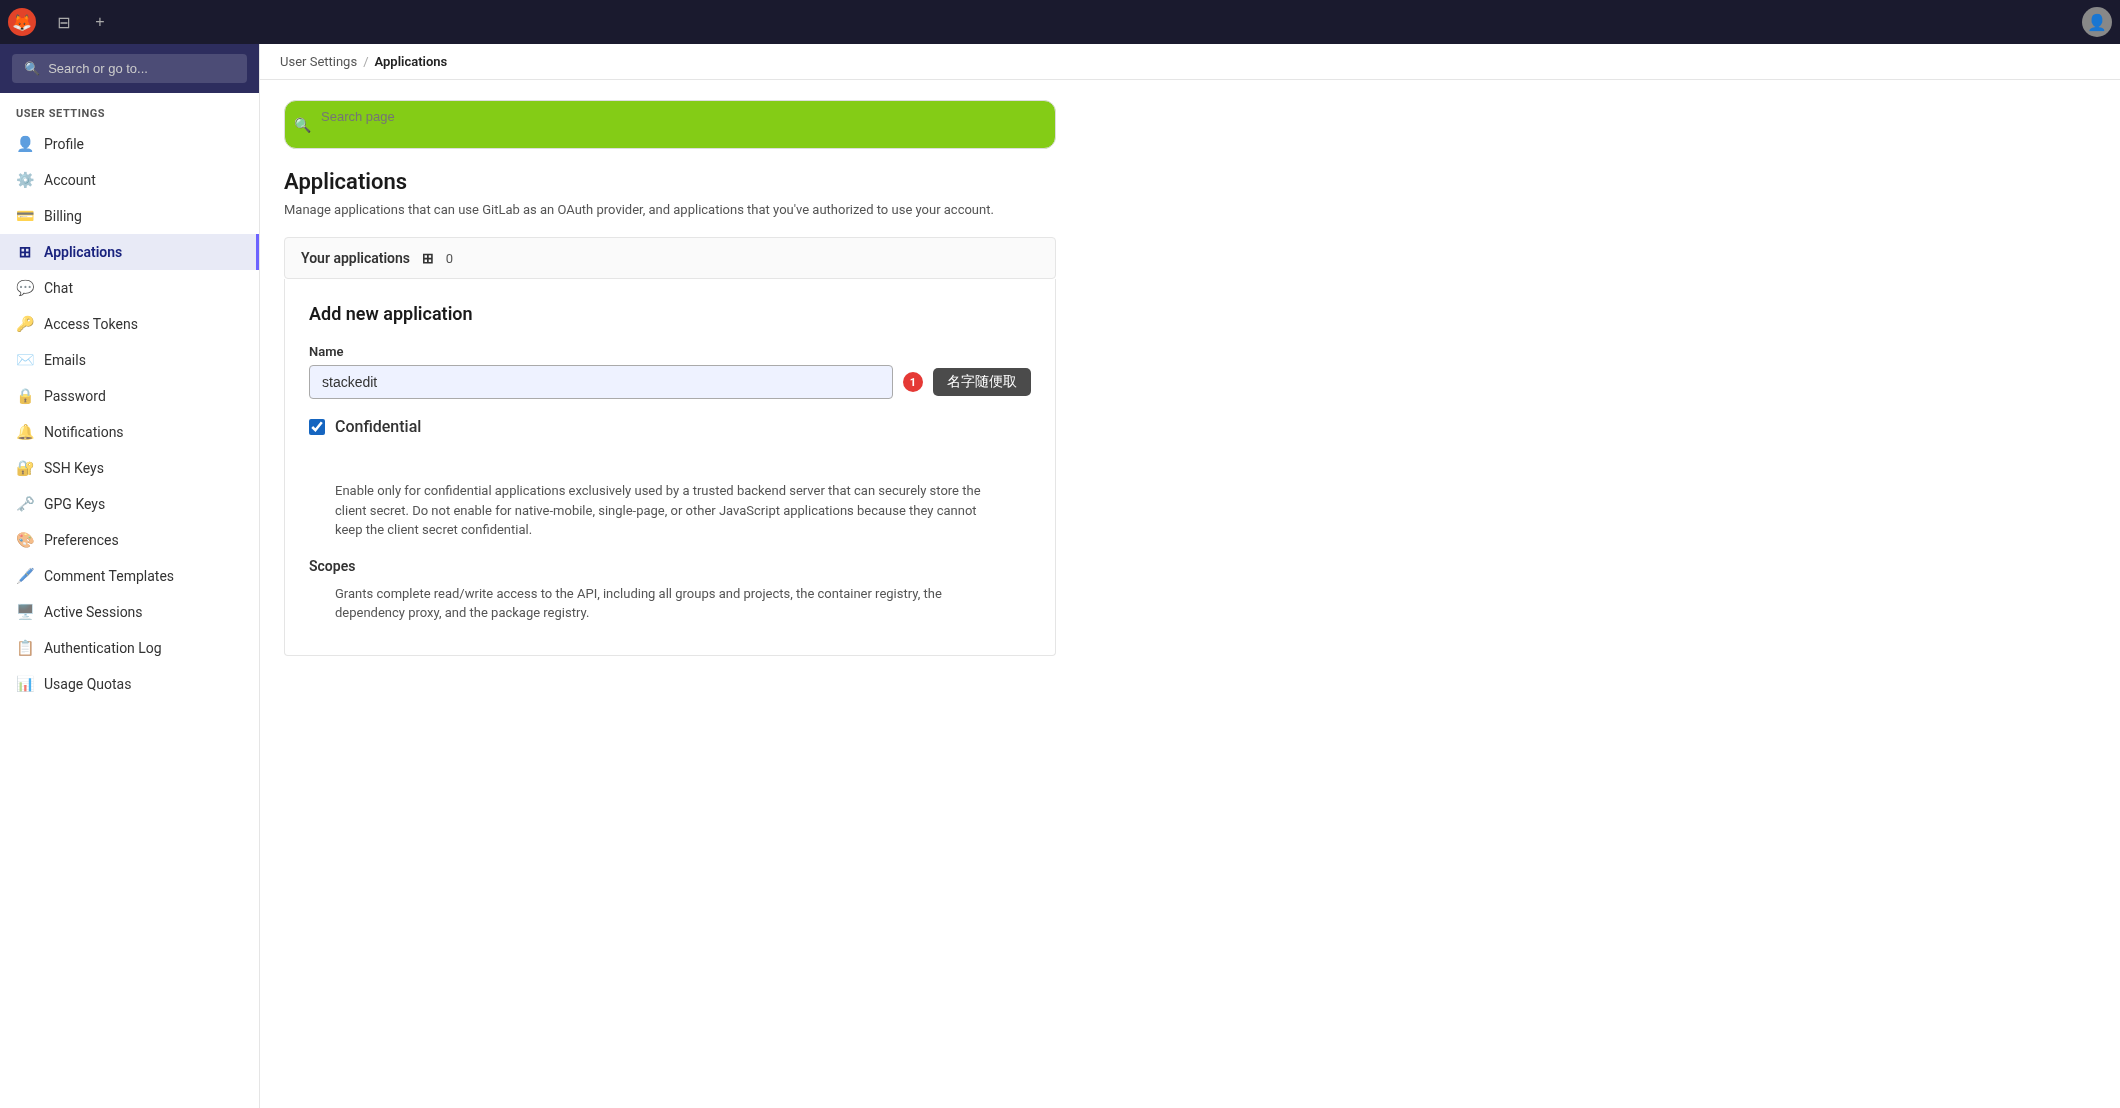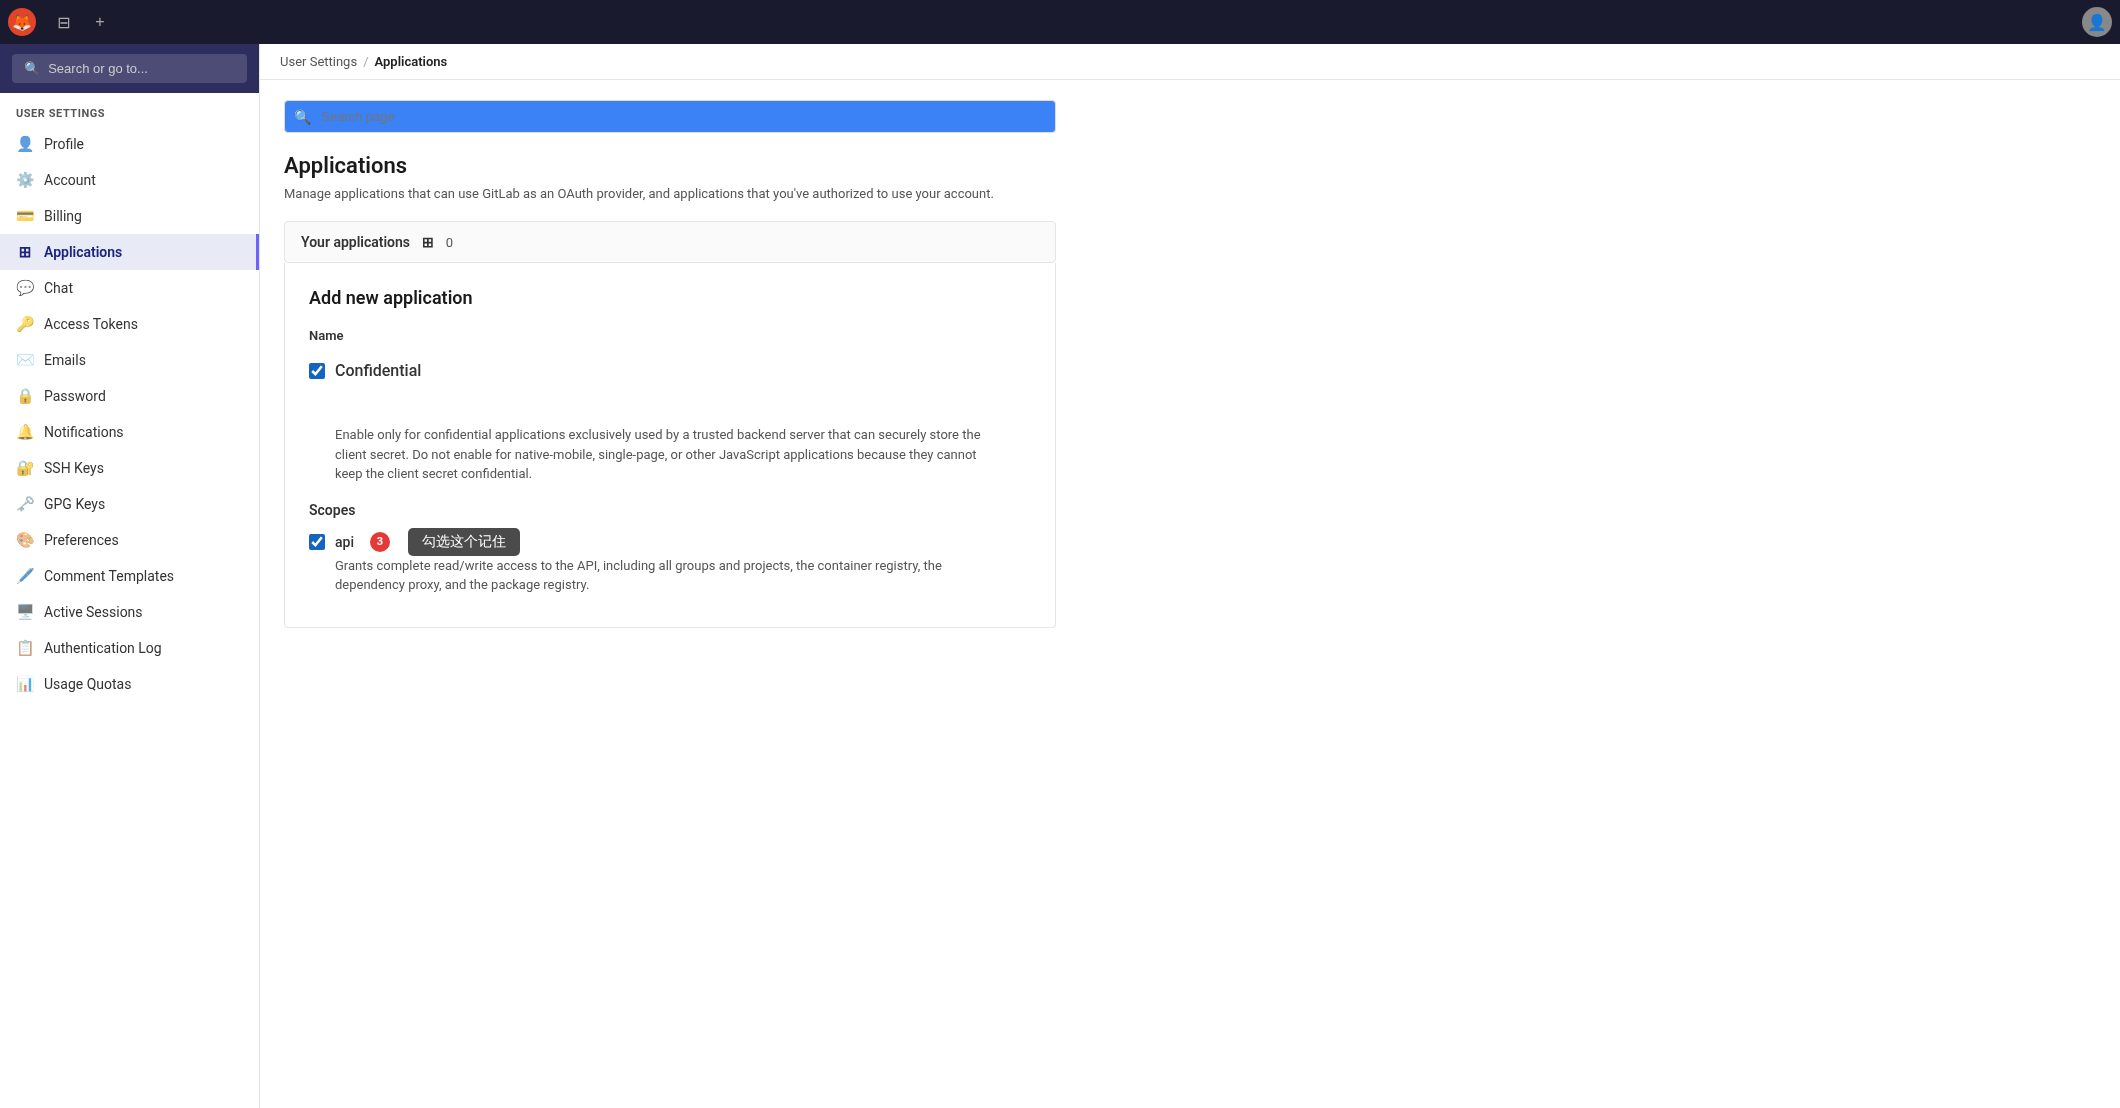--- a/index.html
+++ b/index.html
@@ -120,26 +120,26 @@
     .content-area {
       padding: 20px 24px;
       max-width: 820px;
     }
 
     .page-search-bar {
       margin-bottom: 20px;
     }
     .page-search-input {
       width: 100%;
-      padding: 8px 14px 8px 36px;
+      padding: 8px 14px 24px 36px;
       border: 1px solid #ddd;
-      border-radius: 4px;
-      font-size: 13px;
-      color: #333;
-      background: #3b82f6;
+      border-radius: 12px;
+      font-size: 13px;
+      color: #333;
+      background: #84cc16;
       outline: none;
     }
     .page-search-wrapper {
       position: relative;
     }
     .page-search-icon {
       position: absolute;
       left: 10px;
       top: 50%;
       transform: translateY(-50%);
@@ -402,41 +402,44 @@
         <span>Your applications</span>
         <span>⊞</span>
         <span class="apps-count-badge">0</span>
       </div>
 
       <div class="add-new-section">
         <h2 class="section-title">Add new application</h2>
 
         <div class="form-group">
           <label class="form-label">Name</label>
+          <div style="position:relative; display:flex; align-items:center; gap:10px;">
+            <input type="text" class="form-input" value="stackedit" style="width: 680px;">
+
+            <div style="position:relative; display:inline-flex; align-items:center; gap:6px;">
+              <span class="step-badge" style="position:static; width:20px; height:20px;">1</span>
+
+              <span class="tooltip-bubble" style="position:static; margin-left:4px;">名字随便取</span>
+            </div>
+          </div>
         </div>
 
 
         <div class="form-group">
           <div class="checkbox-row">
             <input type="checkbox" id="confidential" checked="" style="">
             <label class="checkbox-label" for="confidential">Confidential</label>
           </div>
           <p class="checkbox-desc" style="max-width:660px;">Enable only for confidential applications exclusively used by a trusted backend server that can securely store the client secret. Do not enable for native-mobile, single-page, or other JavaScript applications because they cannot keep the client secret confidential.</p>
         </div>
 
         <div class="scopes-section">
           <div class="scopes-title">Scopes</div>
 
           <div class="scope-row-wrapper">
-            <div class="scope-row" style="position:relative; align-items:center;">
-              <input type="checkbox" id="scope-api" checked="" style="width: 16px; height: 16px; accent-color: rgb(21, 101, 192); flex-shrink: 0; cursor: pointer; margin-top: 1px;">
-              <label for="scope-api" style="font-size:14px;color:#333;font-weight:500;">api</label>
-              <span class="step-badge" style="position:static; margin-left:6px;">3</span>
-              <span class="tooltip-bubble" style="position:static; margin-left:8px;">勾选这个记住</span>
-            </div>
             <p class="scope-desc" style="max-width:660px;">Grants complete read/write access to the API, including all groups and projects, the container registry, the dependency proxy, and the package registry.</p>
           </div>
 
         </div>
       </div>
     </div>
   </div>
 </div>
 
 </body></html>

